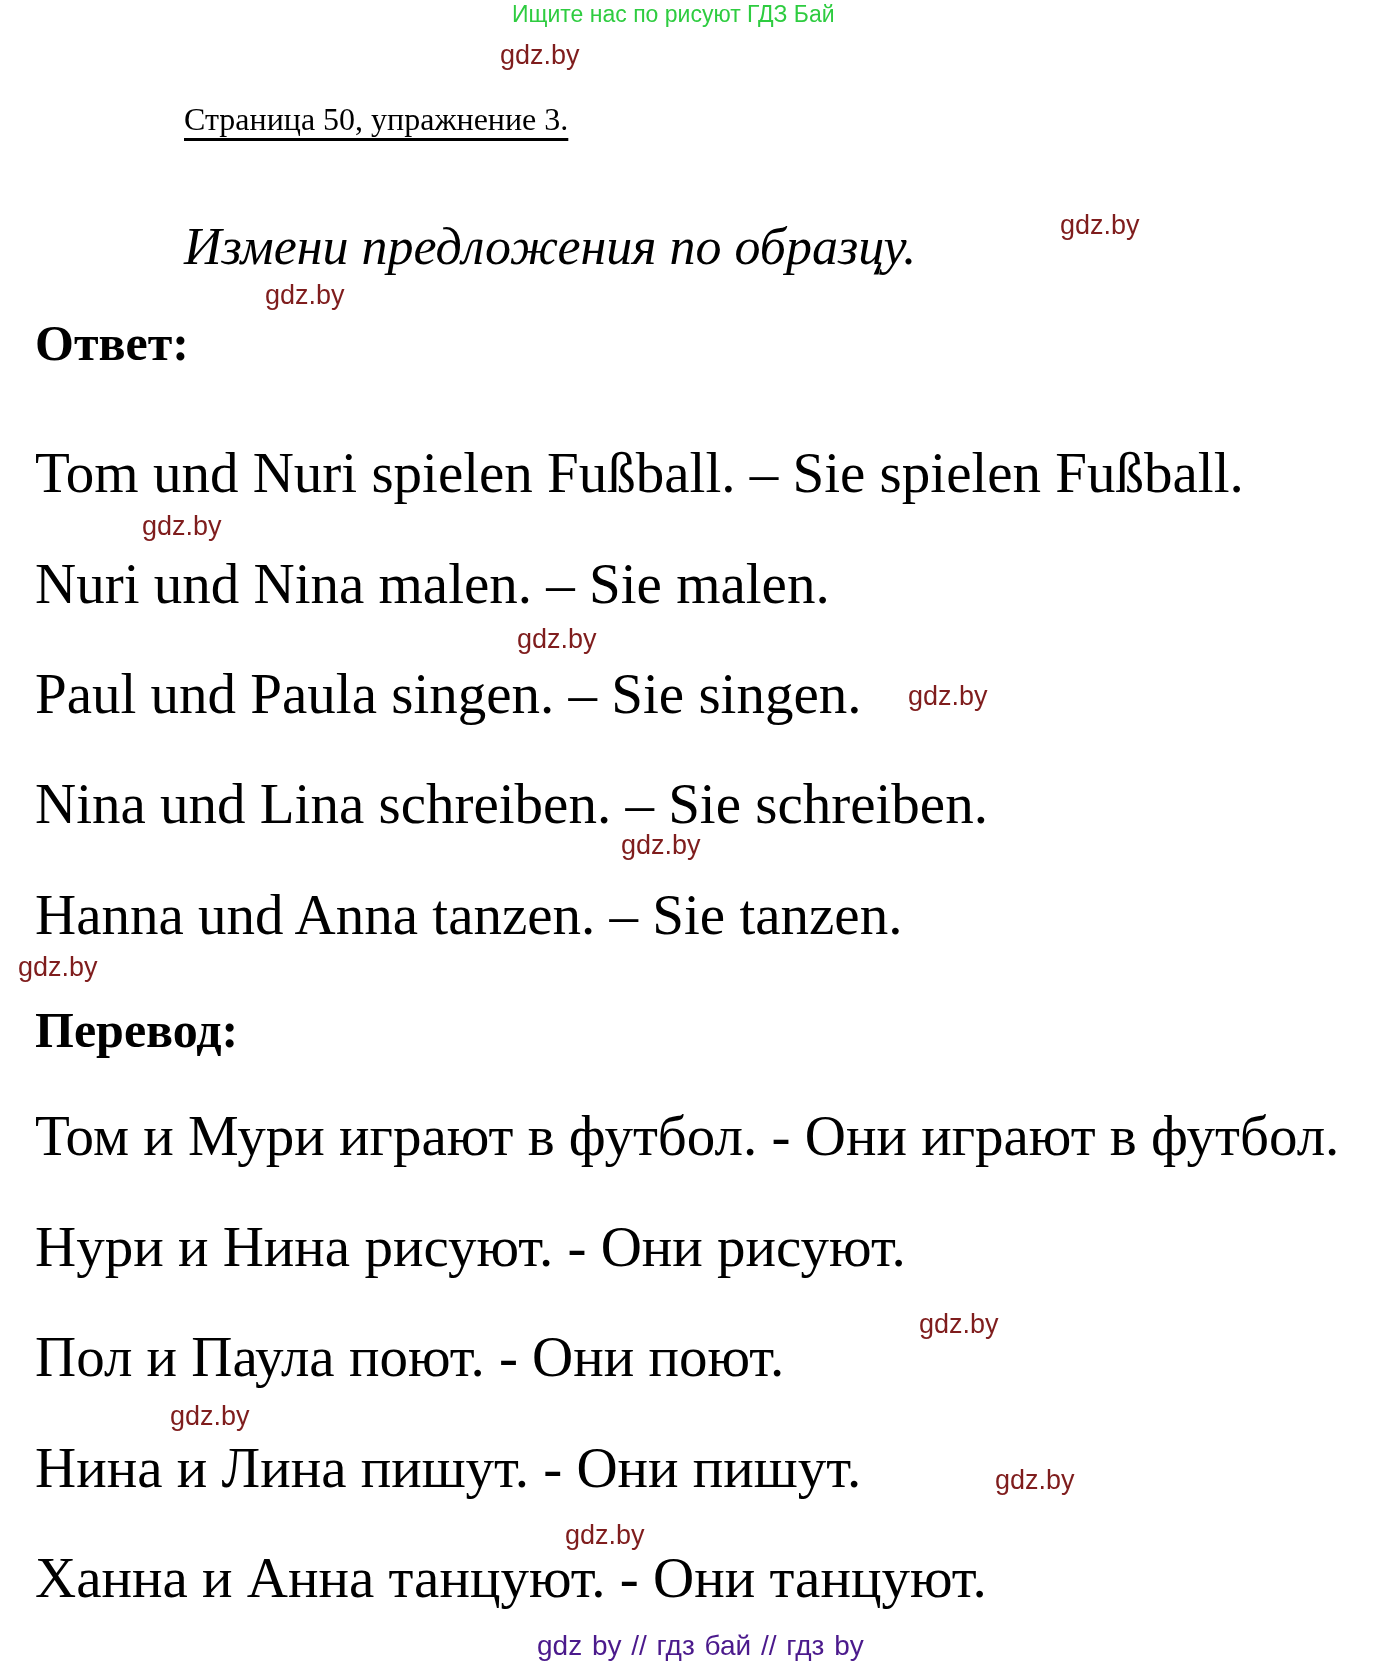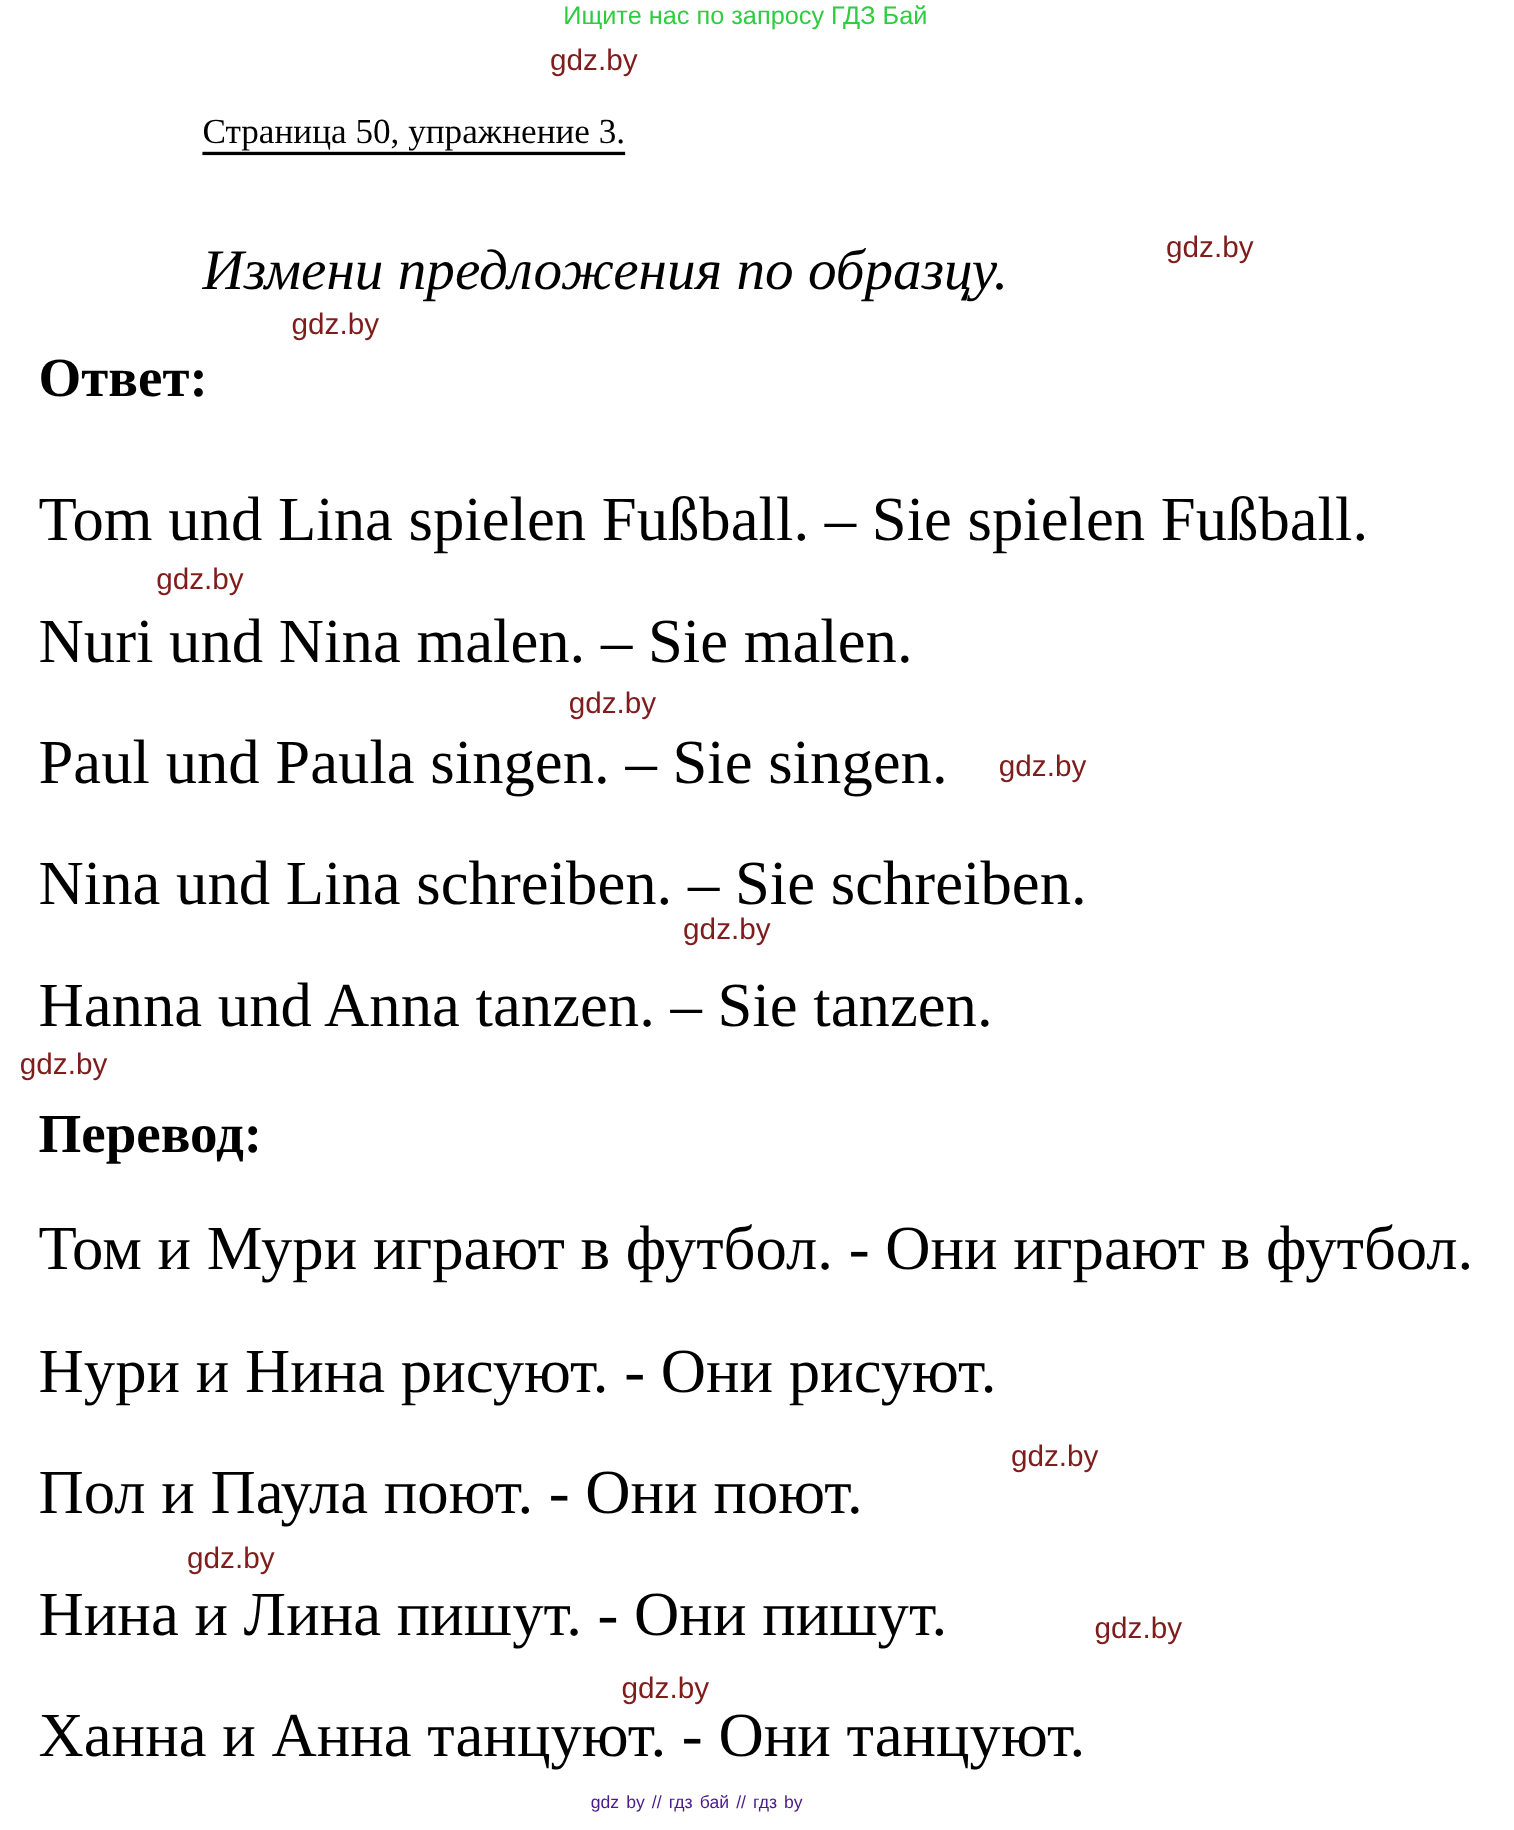--- a/index.html
+++ b/index.html
@@ -47,50 +47,50 @@
       font-size: 50px;
       line-height: 1;
     }
     .line {
       font-family: "Liberation Serif", serif;
       font-size: 57px;
       line-height: 1;
     }
     .footer {
       font-family: "Liberation Sans", sans-serif;
-      font-size: 16px;
+      font-size: 28px;
       color: #4b1a8c;
       line-height: 1;
       word-spacing: 2px;
     }
   </style>
 </head>
 <body>
 
-<div class="abs promo" style="left:512px; top:3px;">Ищите нас по запросу ГДЗ Бай</div>
+<div class="abs promo" style="left:512px; top:3px;">Ищите нас по рисуют ГДЗ Бай</div>
 
 <div class="abs wm" style="left:500px; top:42px;">gdz.by</div>
 <div class="abs wm" style="left:1060px; top:212px;">gdz.by</div>
 <div class="abs wm" style="left:265px; top:282px;">gdz.by</div>
 <div class="abs wm" style="left:142px; top:513px;">gdz.by</div>
 <div class="abs wm" style="left:517px; top:626px;">gdz.by</div>
 <div class="abs wm" style="left:908px; top:683px;">gdz.by</div>
 <div class="abs wm" style="left:621px; top:832px;">gdz.by</div>
 <div class="abs wm" style="left:18px;  top:954px;">gdz.by</div>
 <div class="abs wm" style="left:919px; top:1311px;">gdz.by</div>
 <div class="abs wm" style="left:170px; top:1403px;">gdz.by</div>
 <div class="abs wm" style="left:995px; top:1467px;">gdz.by</div>
 <div class="abs wm" style="left:565px; top:1522px;">gdz.by</div>
 
 <div class="abs title" style="left:184px; top:103px;">Страница 50, упражнение 3.</div>
 <div class="abs task" style="left:184px; top:221px;">Измени предложения по образцу.</div>
 
 <div class="abs heading" style="left:35px; top:318px;">Ответ:</div>
 
-<div class="abs line" style="left:35px; top:444px;">Tom und Lina spielen Fußball. – Sie spielen Fußball.</div>
+<div class="abs line" style="left:35px; top:444px;">Tom und Nuri spielen Fußball. – Sie spielen Fußball.</div>
 <div class="abs line" style="left:35px; top:555px;">Nuri und Nina malen. – Sie malen.</div>
 <div class="abs line" style="left:35px; top:665px;">Paul und Paula singen. – Sie singen.</div>
 <div class="abs line" style="left:35px; top:775px;">Nina und Lina schreiben. – Sie schreiben.</div>
 <div class="abs line" style="left:35px; top:886px;text-align:center;">Hanna und Anna tanzen. – Sie tanzen.</div>
 
 <div class="abs heading" style="left:35px; top:1005px;">Перевод:</div>
 
 <div class="abs line" style="left:35px; top:1107px;">Том и Мури играют в футбол. - Они играют в футбол.</div>
 <div class="abs line" style="left:35px; top:1218px;">Нури и Нина рисуют. - Они рисуют.</div>
 <div class="abs line" style="left:35px; top:1328px;">Пол и Паула поют. - Они поют.</div>

